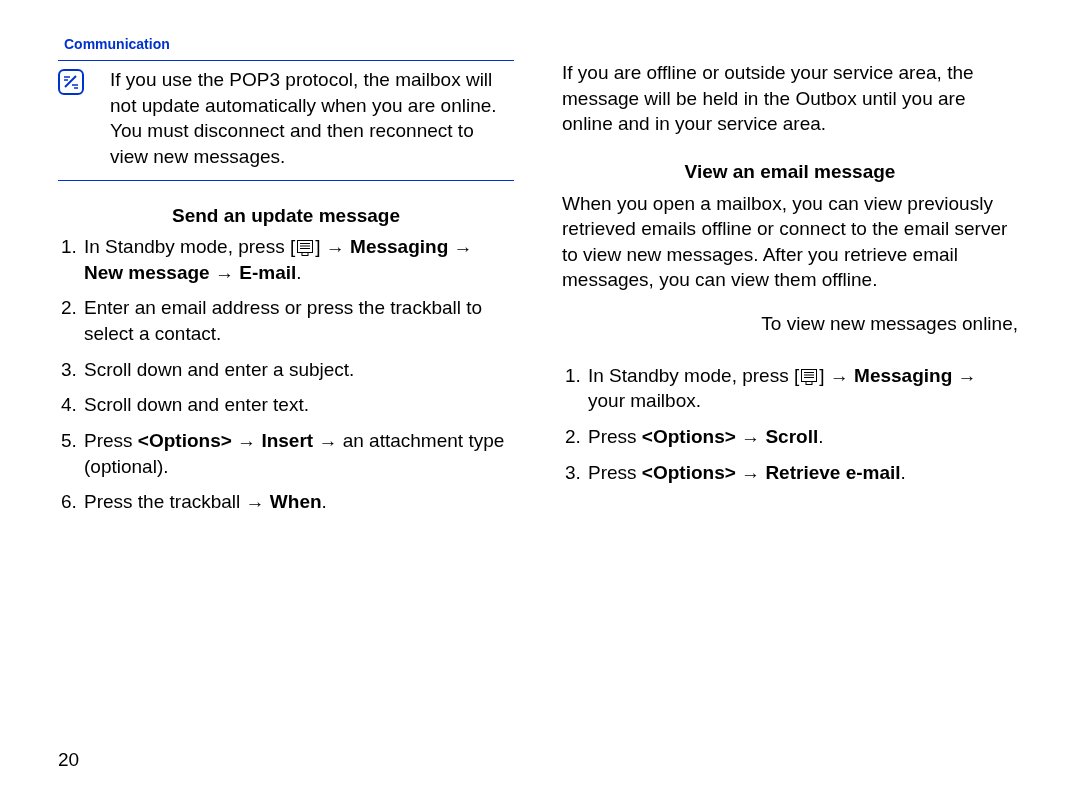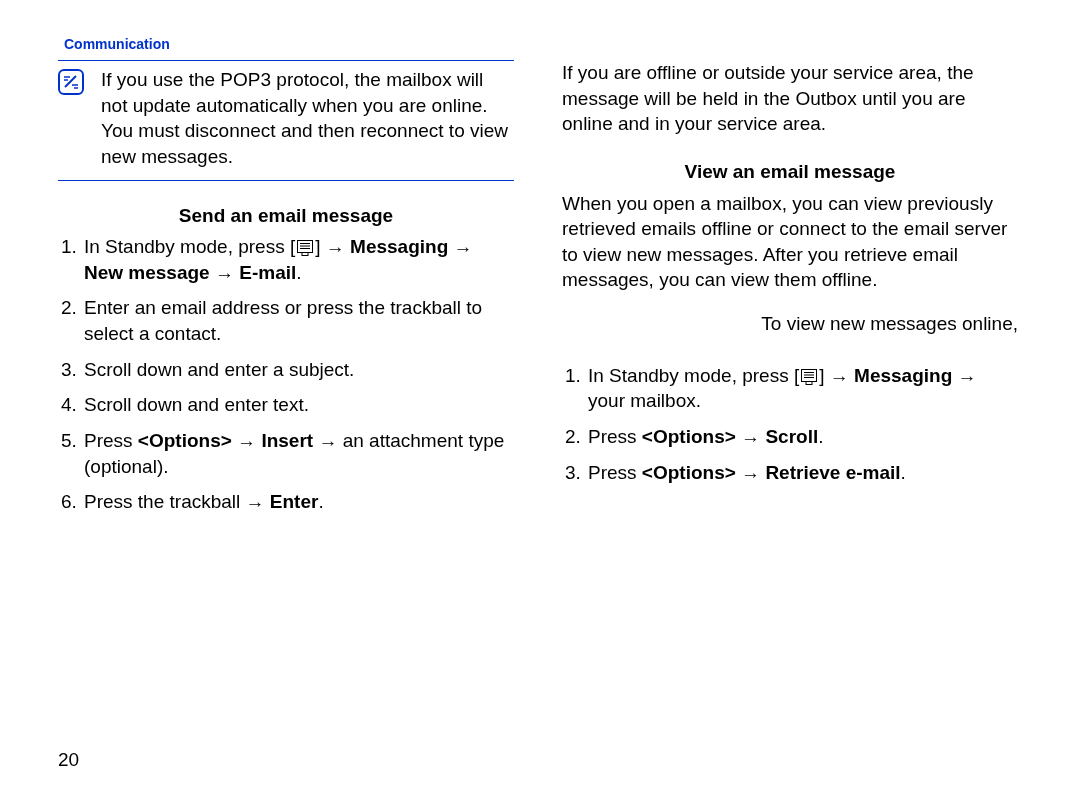--- a/index.html
+++ b/index.html
@@ -33,21 +33,21 @@
   .col {
     width: 456px;
     font-size: 19px;
     line-height: 1.35;
   }
   .note-box {
     border-top: 1px solid #0033cc;
     border-bottom: 1px solid #0033cc;
     padding: 6px 0 10px 0;
     display: flex;
-    gap: 17px;
+    gap: 26px;
     margin-bottom: 22px;
   }
   .note-icon {
     flex: 0 0 auto;
     margin-top: 2px;
   }
   .note-icon svg { display:block; }
   .note-text {
     flex: 1;
   }
@@ -97,40 +97,40 @@
           <svg width="26" height="26" viewBox="0 0 26 26">
             <rect x="1" y="1" width="24" height="24" rx="5" ry="5" fill="none" stroke="#0033cc" stroke-width="2"></rect>
             <path d="M7 18 L18 7" stroke="#0033cc" stroke-width="2" fill="none"></path>
             <path d="M6 8 L12 8 M6 11 L10 11" stroke="#0033cc" stroke-width="1.6" fill="none"></path>
             <path d="M14 16 L20 16 M16 19 L20 19" stroke="#0033cc" stroke-width="1.6" fill="none"></path>
           </svg>
         </span>
         <div class="note-text">If you use the POP3 protocol, the mailbox will not update automatically when you are online. You must disconnect and then reconnect to view new messages.</div>
       </div>
 
-      <div class="section-title">Send an email message</div>
+      <div class="section-title">Send an update message</div>
 
       <ol class="steps">
         <li>
           <span>In Standby mode, press [</span><span class="menu-icon"><svg width="16" height="16" viewBox="0 0 16 16">
                 <rect x="0.5" y="0.5" width="15" height="12" fill="none" stroke="#000" stroke-width="1"></rect>
                 <line x1="3" y1="3.5" x2="13" y2="3.5" stroke="#000" stroke-width="1"></line>
                 <line x1="3" y1="6" x2="13" y2="6" stroke="#000" stroke-width="1"></line>
                 <line x1="3" y1="8.5" x2="13" y2="8.5" stroke="#000" stroke-width="1"></line>
                 <rect x="5" y="12.5" width="6" height="3" fill="none" stroke="#000" stroke-width="1"></rect>
               </svg></span><span>] → </span><span class="b">Messaging → New message → E-mail</span><span>.</span>
         </li>
         <li>Enter an email address or press the trackball to select a contact.</li>
         <li>Scroll down and enter a subject.</li>
         <li>Scroll down and enter text.</li>
         <li>
           <span>Press </span><span class="b">&lt;Options&gt;</span><span> → </span><span class="b">Insert</span><span> → an attachment type (optional).</span>
         </li>
         <li>
-          <span>Press the trackball → </span><span class="b">Enter</span><span>.</span>
+          <span>Press the trackball → </span><span class="b">When</span><span>.</span>
         </li>
       </ol>
     </div>
 
     <div class="col">
       <p class="para">If you are offline or outside your service area, the message will be held in the Outbox until you are online and in your service area.</p>
 
       <div class="section-title">View an email message</div>
 
       <p class="para">When you open a mailbox, you can view previously retrieved emails offline or connect to the email server to view new messages. After you retrieve email messages, you can view them offline.</p>

